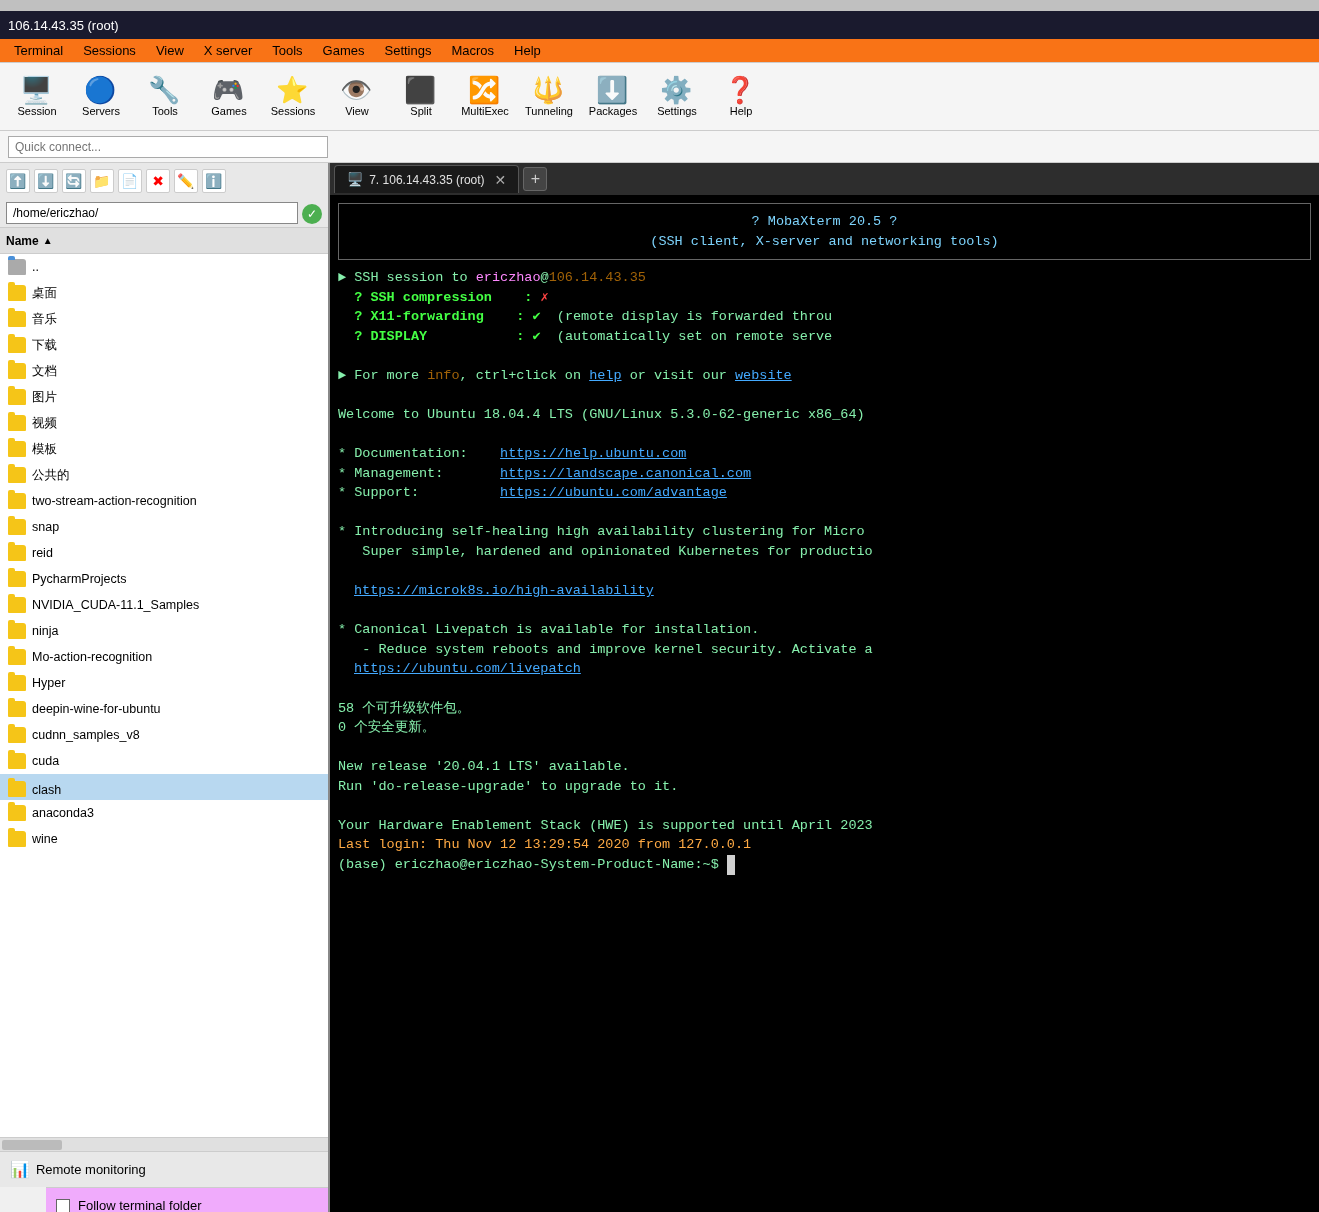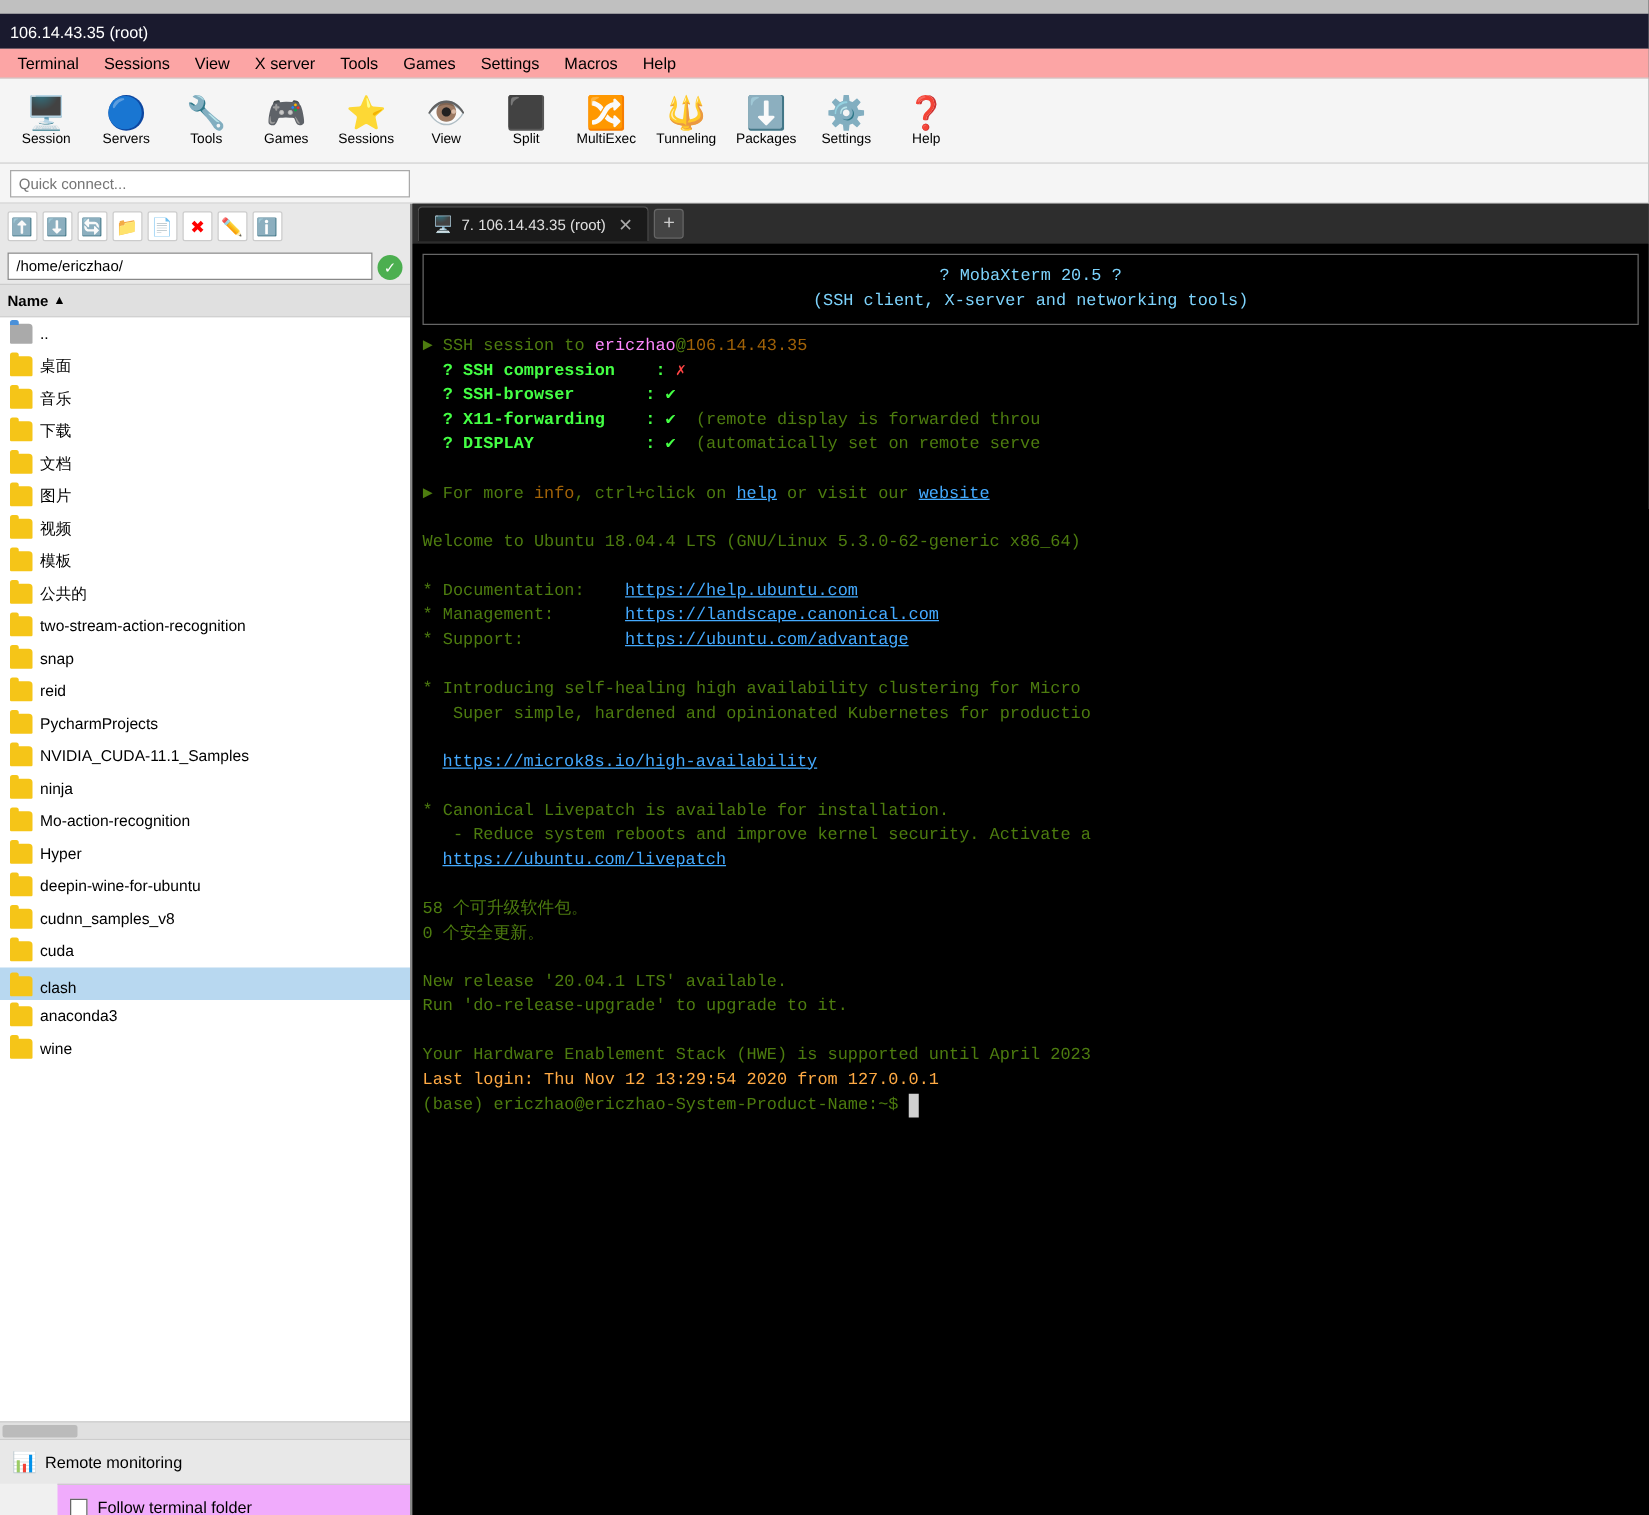--- a/index.html
+++ b/index.html
@@ -19,21 +19,21 @@
       padding: 4px 8px;
       font-size: 13px;
       display: flex;
       align-items: center;
       height: 28px;
       margin-top: 11px;
     }
 
     
     .menu-bar {
-      background: #fca5a5;
+      background: #f97316;
       display: flex;
       align-items: center;
       height: 24px;
       border-bottom: 1px solid #ccc;
       padding: 0 4px;
     }
     .menu-item {
       padding: 2px 10px;
       cursor: pointer;
       font-size: 13px;
@@ -320,21 +320,21 @@
       padding: 8px 16px;
       margin: 4px 0 8px 0;
       color: #ffff00;
       font-size: 13.5px;
     }
 
     .c-yellow { color: #7dd3fc; }
     .c-green { color: #44ff44; font-weight: bold; }
     .c-cyan { color: #a16207; }
     .c-magenta { color: #ff88ff; }
-    .c-white { color: #4d7c0f; }
+    .c-white { color: #86efac; }
     .c-red { color: #ff4444; }
     .c-orange { color: #ffaa44; }
     .c-link { color: #44aaff; text-decoration: underline; cursor: pointer; }
 
     
     .file-list::-webkit-scrollbar { width: 10px; }
     .file-list::-webkit-scrollbar-track { background: #e0e0e0; }
     .file-list::-webkit-scrollbar-thumb { background: #aaa; border-radius: 2px; }
 
     .terminal-content::-webkit-scrollbar { width: 10px; }
@@ -578,23 +578,20 @@
 
       
       <div>
         <div>
           <span class="c-white">► SSH session to </span><span class="c-magenta">ericzhao</span><span class="c-white">@</span><span class="c-cyan">106.14.43.35</span>
         </div>
         <div>
           <span class="c-green">&nbsp; ? SSH compression&nbsp;&nbsp;&nbsp;&nbsp;: </span><span class="c-red">✗</span>
         </div>
         <div>
-          <span class="c-green">&nbsp; ? SSH-browser&nbsp;&nbsp;&nbsp;&nbsp;&nbsp;&nbsp;&nbsp;: </span><span class="c-green">✔</span>
-        </div>
-        <div>
           <span class="c-green">&nbsp; ? X11-forwarding&nbsp;&nbsp;&nbsp;&nbsp;: </span><span class="c-green">✔</span><span class="c-white">&nbsp; (remote display is forwarded throu</span>
         </div>
         <div>
           <span class="c-green">&nbsp; ? DISPLAY&nbsp;&nbsp;&nbsp;&nbsp;&nbsp;&nbsp;&nbsp;&nbsp;&nbsp;&nbsp;&nbsp;: </span><span class="c-green">✔</span><span class="c-white">&nbsp; (automatically set on remote serve</span>
         </div>
       </div>
 
       <br>
 
       

